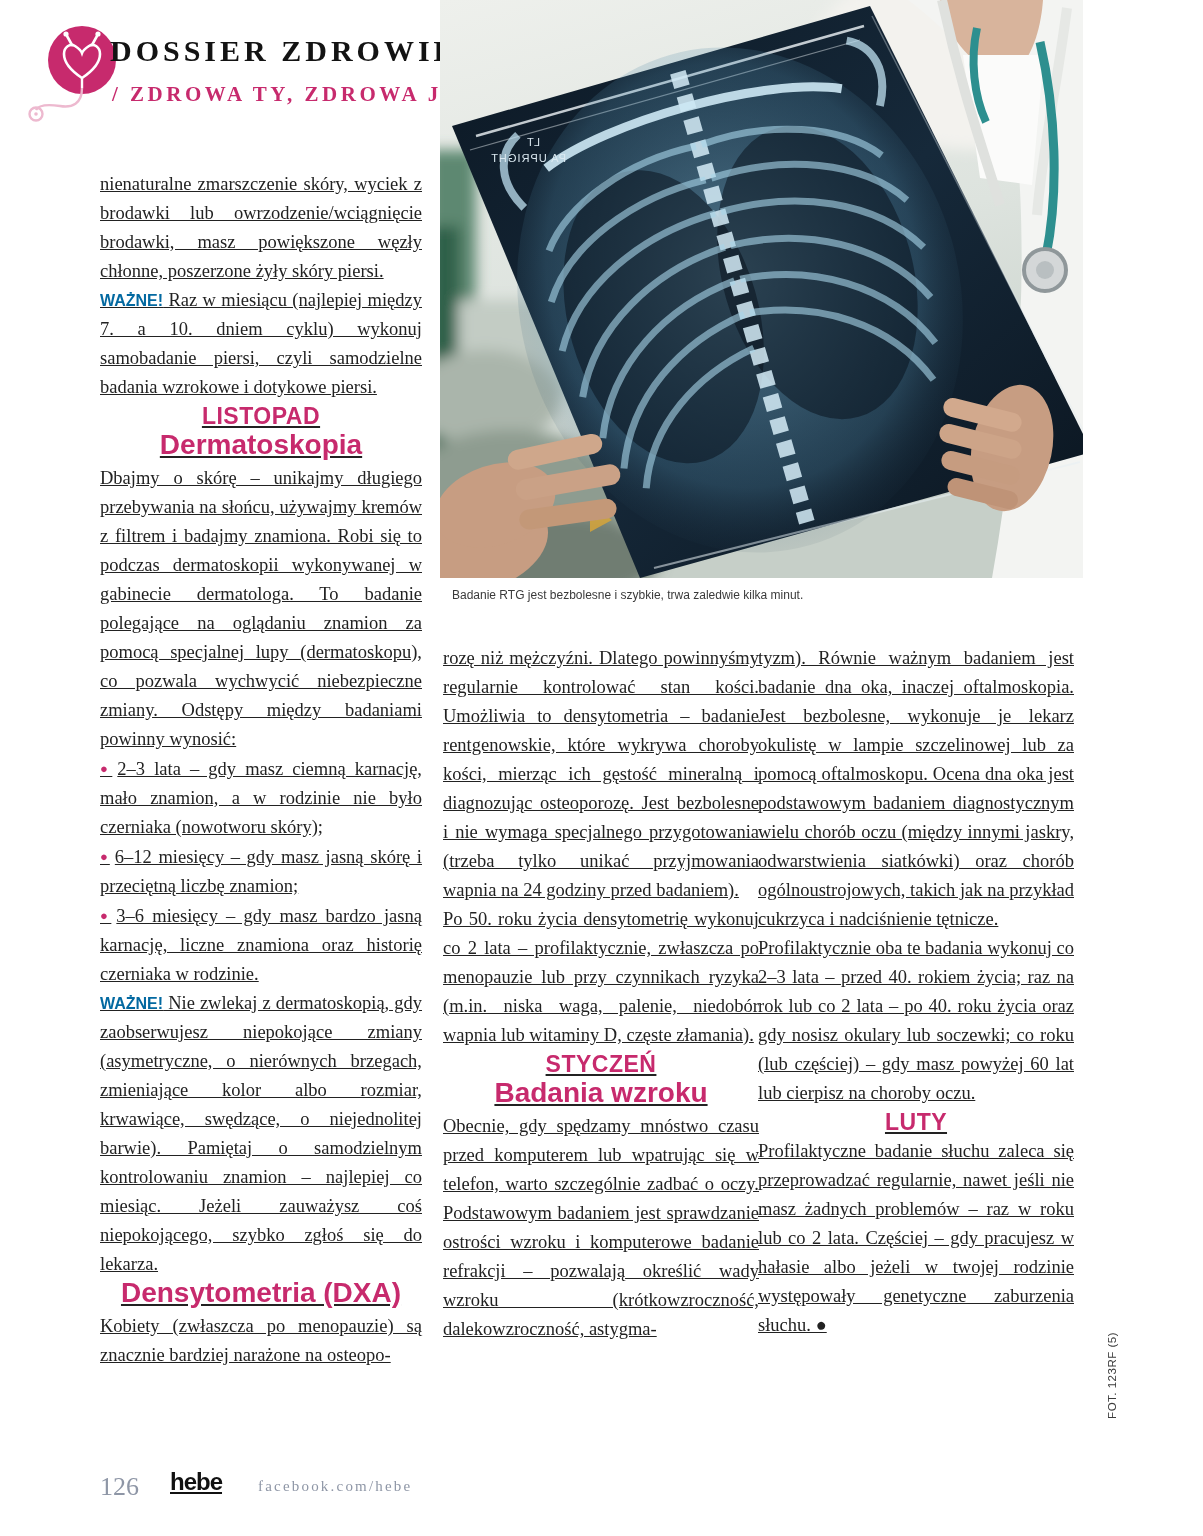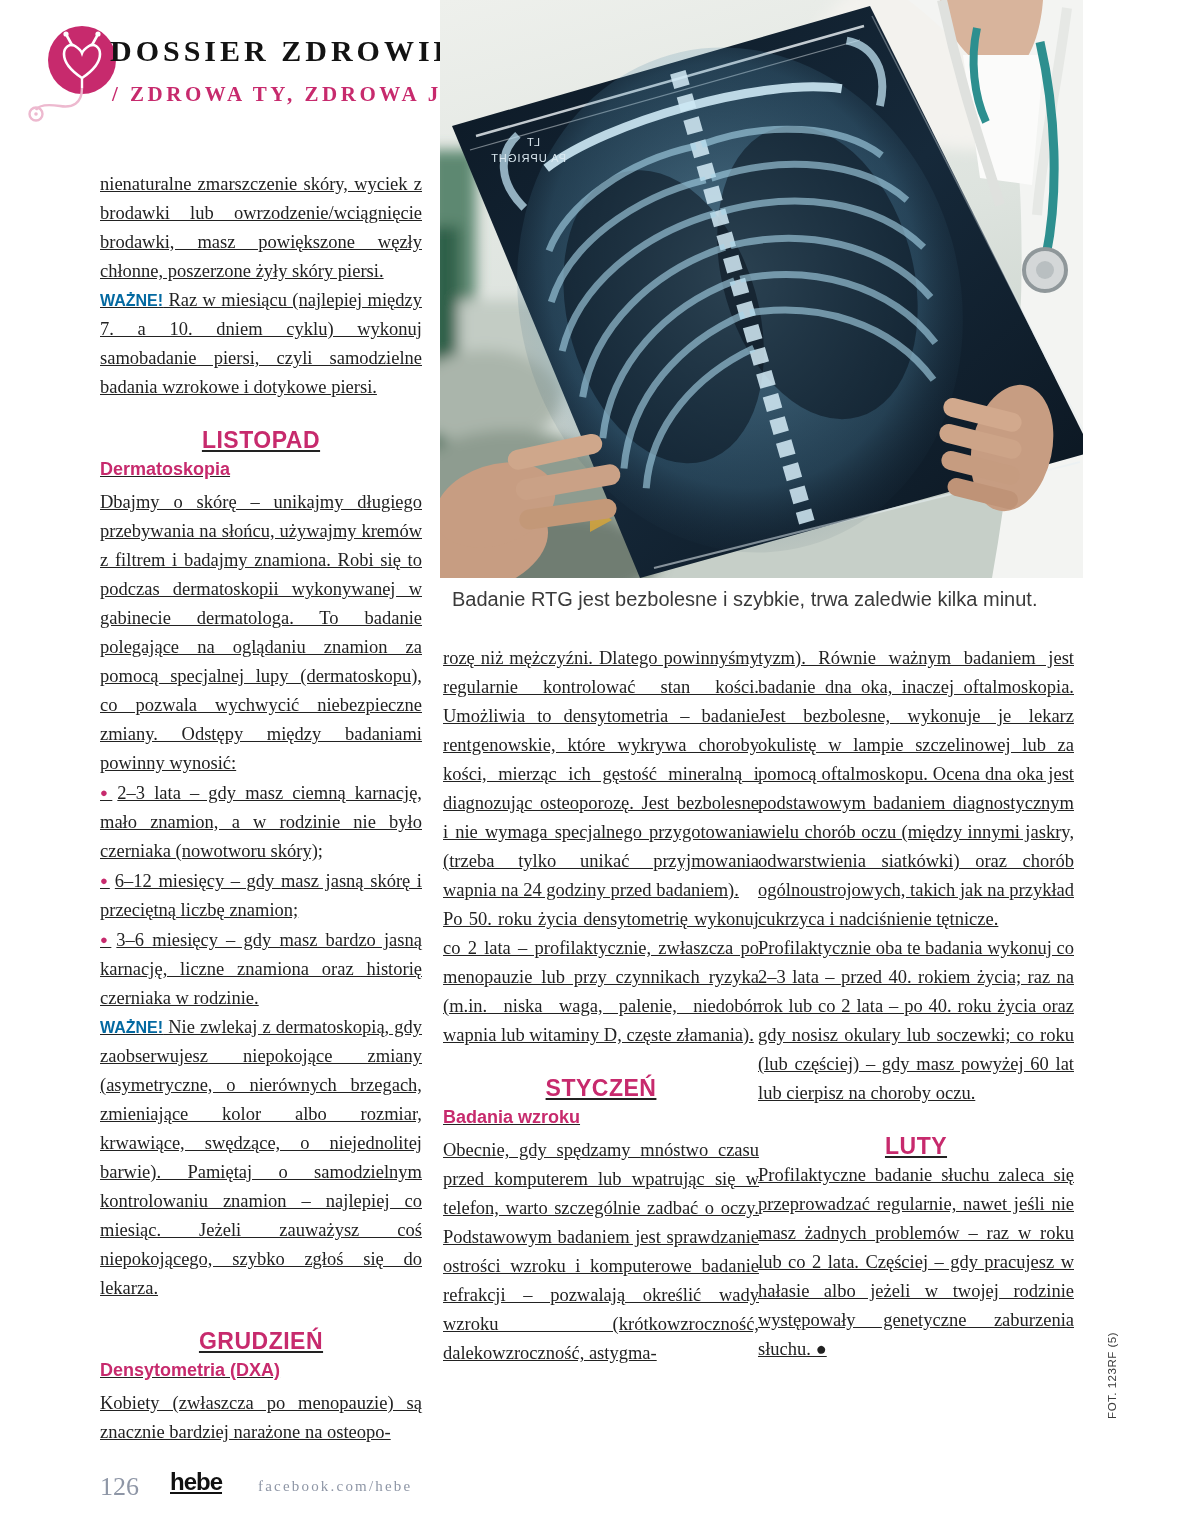--- a/index.html
+++ b/index.html
@@ -9,32 +9,32 @@
   
   .kicker{position:absolute;left:110px;top:34px;font-size:30px;font-weight:bold;
           letter-spacing:4px;color:#131313;}
   .subkicker{position:absolute;left:112px;top:82px;font-size:21px;font-weight:bold;
           letter-spacing:3.5px;color:#c72a6d;}
   .hicon{position:absolute;left:26px;top:22px;width:96px;height:100px;}
 
   
   .photo{position:absolute;left:440px;top:0;width:643px;height:578px;overflow:hidden;}
   .caption{position:absolute;left:452px;top:588px;width:610px;
-           font-family:"Liberation Sans",sans-serif;font-size:20px;color:#3a3a3a;}
+           font-family:"Liberation Sans",sans-serif;font-size:12px;color:#3a3a3a;}
 
   
   .col{position:absolute;width:322px;text-align:justify;font-size:18.5px;line-height:29px;color:#222;text-decoration:underline;}
   .col p{margin:0;}
   .c1{left:100px;top:170px;}
   .c2{left:443px;top:644px;width:316px;}
   .c3{left:758px;top:644px;width:316px;}
-  .month{margin-top:24px;text-align:center;color:#c72a6d;font-family:"Liberation Sans",sans-serif;
+  .month{text-align:center;color:#c72a6d;font-family:"Liberation Sans",sans-serif;
          font-weight:bold;font-size:23px;line-height:29px;letter-spacing:.5px;}
-  .sectitle{text-align:left;color:#c72a6d;font-family:"Liberation Sans",sans-serif;
-         font-weight:bold;font-size:18px;line-height:28px;margin-bottom:5px;}
+  .sectitle{text-align:center;color:#c72a6d;font-family:"Liberation Sans",sans-serif;
+         font-weight:bold;font-size:28px;line-height:28px;margin-bottom:5px;}
   .wazne{color:#0369a1;font-family:"Liberation Sans",sans-serif;font-weight:bold;font-size:16px;}
   .dot{color:#c72a6d;font-size:13px;vertical-align:2px;padding-right:5px;}
 
   
   .pagenum{position:absolute;left:100px;top:1472px;font-size:26px;color:#8e96a6;}
   .hebelogo{position:absolute;left:170px;top:1468px;font-family:"Liberation Sans",sans-serif;
             font-weight:bold;font-size:24px;letter-spacing:-1px;color:#111;text-decoration:underline;}
   .fburl{position:absolute;left:258px;top:1478px;font-size:15px;letter-spacing:2.2px;color:#8e96a6;}
 
   
@@ -169,21 +169,20 @@
   <div class="col c1">
     <p>nienaturalne zmarszczenie skóry, wyciek z brodawki lub owrzodzenie/wciągnięcie brodawki, masz powiększone węzły chłonne, poszerzone żyły skóry piersi.</p>
     <p><span class="wazne">WAŻNE!</span><span> Raz w miesiącu (najlepiej między 7. a 10. dniem cyklu) wykonuj samobadanie piersi, czyli samodzielne badania wzrokowe i dotykowe piersi.</span></p>
     <div class="month">LISTOPAD</div>
     <div class="sectitle">Dermatoskopia</div>
     <p>Dbajmy o skórę – unikajmy długiego przebywania na słońcu, używajmy kremów z filtrem i badajmy znamiona. Robi się to podczas dermatoskopii wykonywanej w gabinecie dermatologa. To badanie polegające na oglądaniu znamion za pomocą specjalnej lupy (dermatoskopu), co pozwala wychwycić niebezpieczne zmiany. Odstępy między badaniami powinny wynosić:</p>
     <p><span class="dot">●</span><span>2–3 lata – gdy masz ciemną karnację, mało znamion, a w rodzinie nie było czerniaka (nowotworu skóry);</span></p>
     <p><span class="dot">●</span><span>6–12 miesięcy – gdy masz jasną skórę i przeciętną liczbę znamion;</span></p>
     <p><span class="dot">●</span><span>3–6 miesięcy – gdy masz bardzo jasną karnację, liczne znamiona oraz historię czerniaka w rodzinie.</span></p>
     <p><span class="wazne">WAŻNE!</span><span> Nie zwlekaj z dermatoskopią, gdy zaobserwujesz niepokojące zmiany (asymetryczne, o nierównych brzegach, zmieniające kolor albo rozmiar, krwawiące, swędzące, o niejednolitej barwie). Pamiętaj o samodzielnym kontrolowaniu znamion – najlepiej co miesiąc. Jeżeli zauważysz coś niepokojącego, szybko zgłoś się do lekarza.</span></p>
-    <div class="month">GRUDZIEŃ</div>
     <div class="sectitle">Densytometria (DXA)</div>
     <p>Kobiety (zwłaszcza po menopauzie) są znacznie bardziej narażone na osteopo-</p>
   </div>
 
   <div class="col c2">
     <p>rozę niż mężczyźni. Dlatego powinnyśmy regularnie kontrolować stan kości. Umożliwia to densytometria – badanie rentgenowskie, które wykrywa choroby kości, mierząc ich gęstość mineralną i diagnozując osteoporozę. Jest bezbolesne i nie wymaga specjalnego przygotowania (trzeba tylko unikać przyjmowania wapnia na 24 godziny przed badaniem).</p>
     <p>Po 50. roku życia densytometrię wykonuj co 2 lata – profilaktycznie, zwłaszcza po menopauzie lub przy czynnikach ryzyka (m.in. niska waga, palenie, niedobór wapnia lub witaminy D, częste złamania).</p>
     <div class="month">STYCZEŃ</div>
     <div class="sectitle">Badania wzroku</div>
     <p>Obecnie, gdy spędzamy mnóstwo czasu przed komputerem lub wpatrując się w telefon, warto szczególnie zadbać o oczy. Podstawowym badaniem jest sprawdzanie ostrości wzroku i komputerowe badanie refrakcji – pozwalają określić wady wzroku (krótkowzroczność, dalekowzroczność, astygma-</p>

